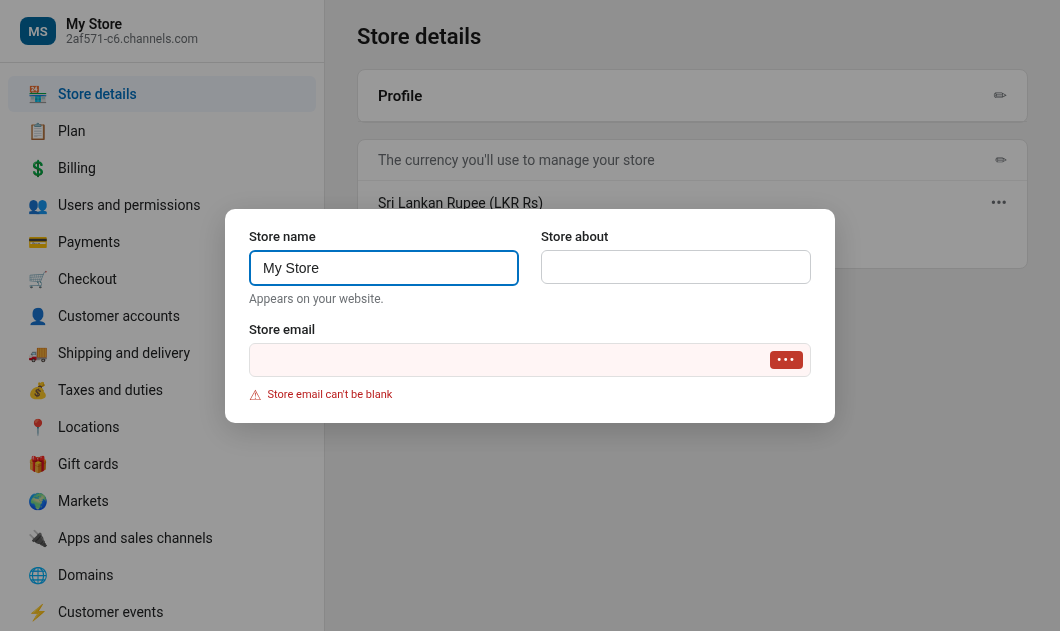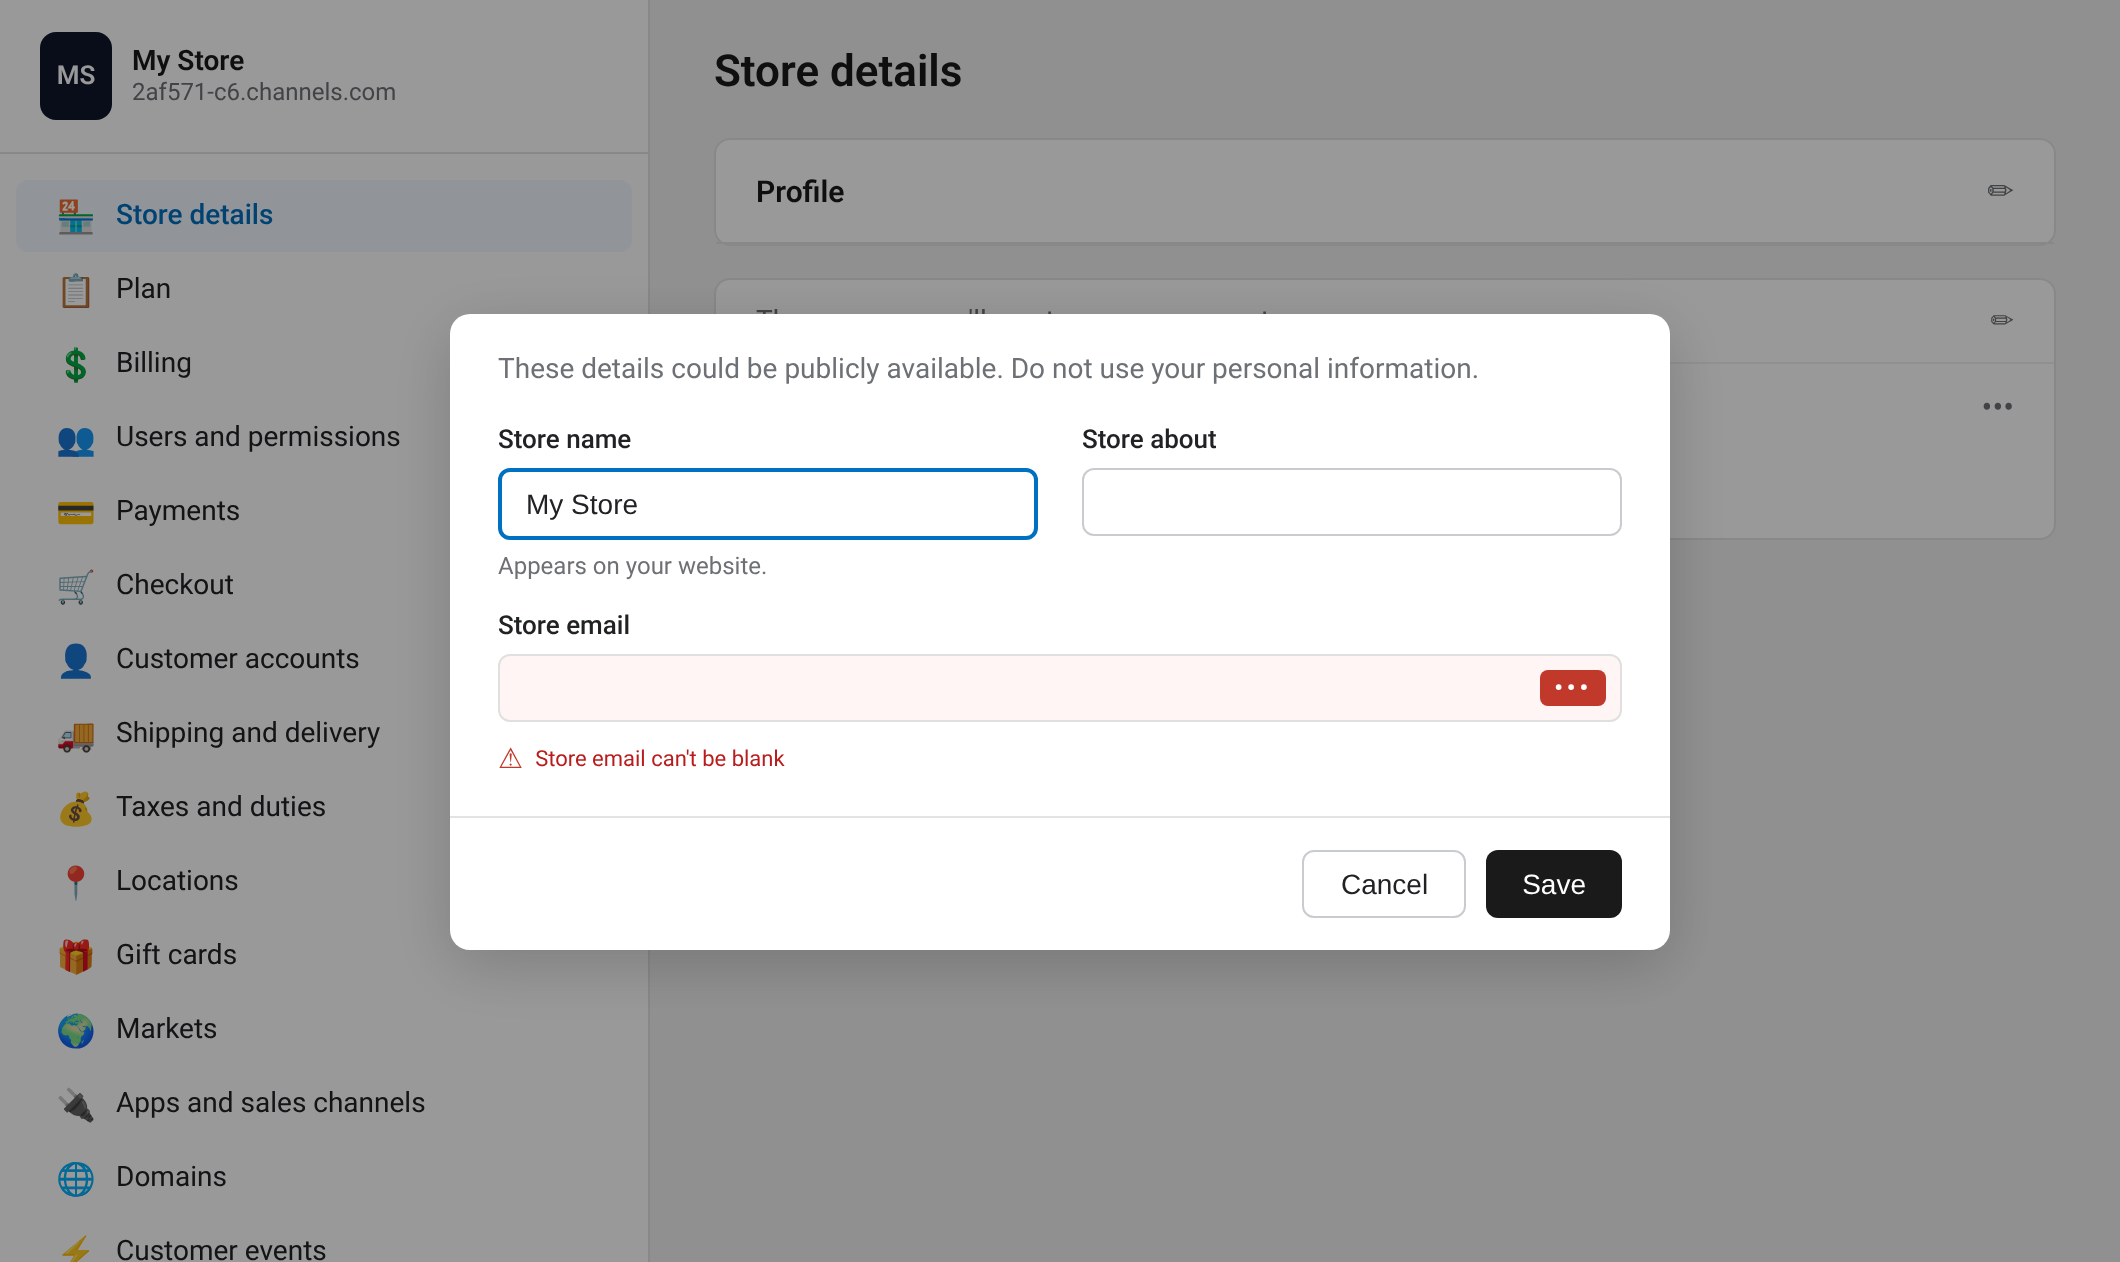--- a/index.html
+++ b/index.html
@@ -24,22 +24,22 @@
     }
     .sidebar-header {
       display: flex;
       align-items: center;
       gap: 10px;
       padding: 16px 20px;
       border-bottom: 1px solid #e3e3e3;
     }
     .avatar {
       width: 36px;
-      height: 44px;
-      background: #0f172a;
+      height: 28px;
+      background: #0369a1;
       border-radius: 8px;
       display: flex;
       align-items: center;
       justify-content: center;
       color: #fff;
       font-size: 13px;
       font-weight: 600;
     }
     .store-info {
       display: flex;
@@ -409,21 +409,20 @@
         <span>To manage the currencies customers see, go to</span>
         <a class="link-text" href="#">Markets</a>
       </div>
     </div>
   </div>
 </div>
 
 <div class="overlay">
   <div class="modal">
     <div class="modal-body">
-      <p class="modal-info-text">These details could be publicly available. Do not use your personal information.</p>
       <div class="form-row">
         <div class="form-group">
           <label class="form-label">Store name</label>
           <input class="form-input" type="text" value="My Store" style="">
           <span class="helper-text">Appears on your website.</span>
         </div>
         <div class="form-group">
           <label class="form-label">Store about</label>
           <input class="form-input no-focus" type="text" style="">
         </div>
@@ -433,18 +432,14 @@
         <div class="email-input-wrapper">
           <input class="form-input error" type="text" style="width: 100%; padding-right: 48px;">
           <span class="email-dots">•••</span>
         </div>
         <div class="error-row">
           <span class="error-icon">⚠</span>
           <span class="error-text">Store email can't be blank</span>
         </div>
       </div>
     </div>
-    <div class="modal-footer">
-      <button class="btn-cancel">Cancel</button>
-      <button class="btn-save">Save</button>
-    </div>
   </div>
 </div>
 
 </body></html>

